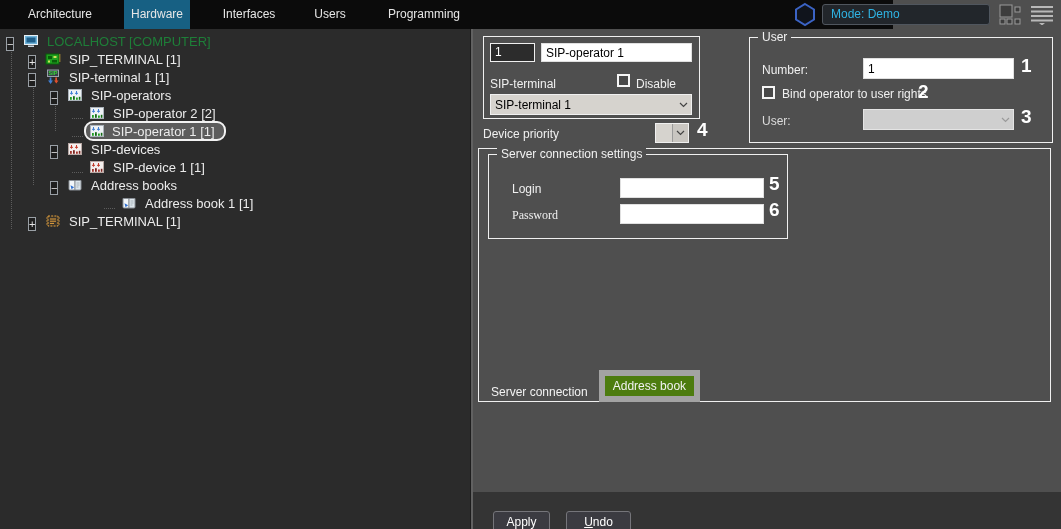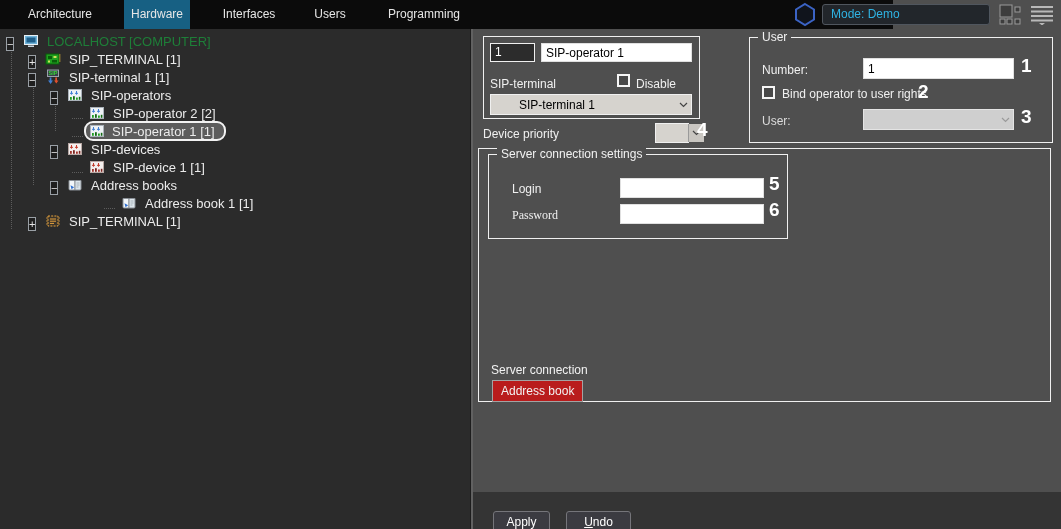--- a/index.html
+++ b/index.html
@@ -57,29 +57,29 @@
     font-family:"Liberation Sans", sans-serif; font-size:12px; padding:0 4px; outline:none;
   }
   .idbox {
     position:absolute; background:#2c2c2c; border:1px solid #f0f0f0; color:#fff;
     line-height:17px; padding-left:4px;
   }
   .combo {
     position:absolute; border:1px solid #f0f0f0; background:#d6d3ce;
     display:flex; align-items:center; color:#000;
   }
-  .combo .val { flex:1; padding:0 4px; overflow:hidden; white-space:nowrap;margin-left:24px; }
+  .combo .val { flex:1; padding:0 4px; overflow:hidden; white-space:nowrap; }
   .combo .chev { width:16px; flex:none; text-align:center; }
   .combo .chev svg { display:inline-block; vertical-align:middle; }
   .combo.disabled { background:#cfcfcf; border-color:#e4e4e4; }
   .combo.btnstyle .chev { border-left:1px solid #9a9a9a; background:#c9c6c1; height:100%; display:flex; align-items:center; justify-content:center; }
   .chk { position:absolute; width:13px; height:13px; border:2px solid #f5f5f5; background:#484848; cursor:pointer; }
-  .btab-strip { position:absolute; left:10px; bottom:-1px; display:flex; align-items:flex-start;flex-direction:column; }
+  .btab-strip { position:absolute; left:10px; bottom:-1px; display:flex; align-items:flex-end; }
   .btab { color:#f2f2f2; padding:3px 8px 3px 2px; cursor:pointer; }
-  .btab.inactive { background:#b91c1c; border:1px solid #a3a3a3; padding:3px 8px; margin-left:3px; }
+  .btab.inactive { background:#4d7c0f; border:6px solid #a3a3a3; padding:3px 8px; margin-left:3px; }
   .pushbtn {
     position:absolute; width:57px; height:23px; background:#3b3b41; border:1px solid #75757a;
     border-radius:3px; color:#fff; font-family:"Liberation Sans", sans-serif; font-size:12px;
     text-align:center; line-height:21px; cursor:pointer;margin-top:12px;
   }
   .accel { text-decoration:underline; }
 </style>
 </head>
 <body>
 

